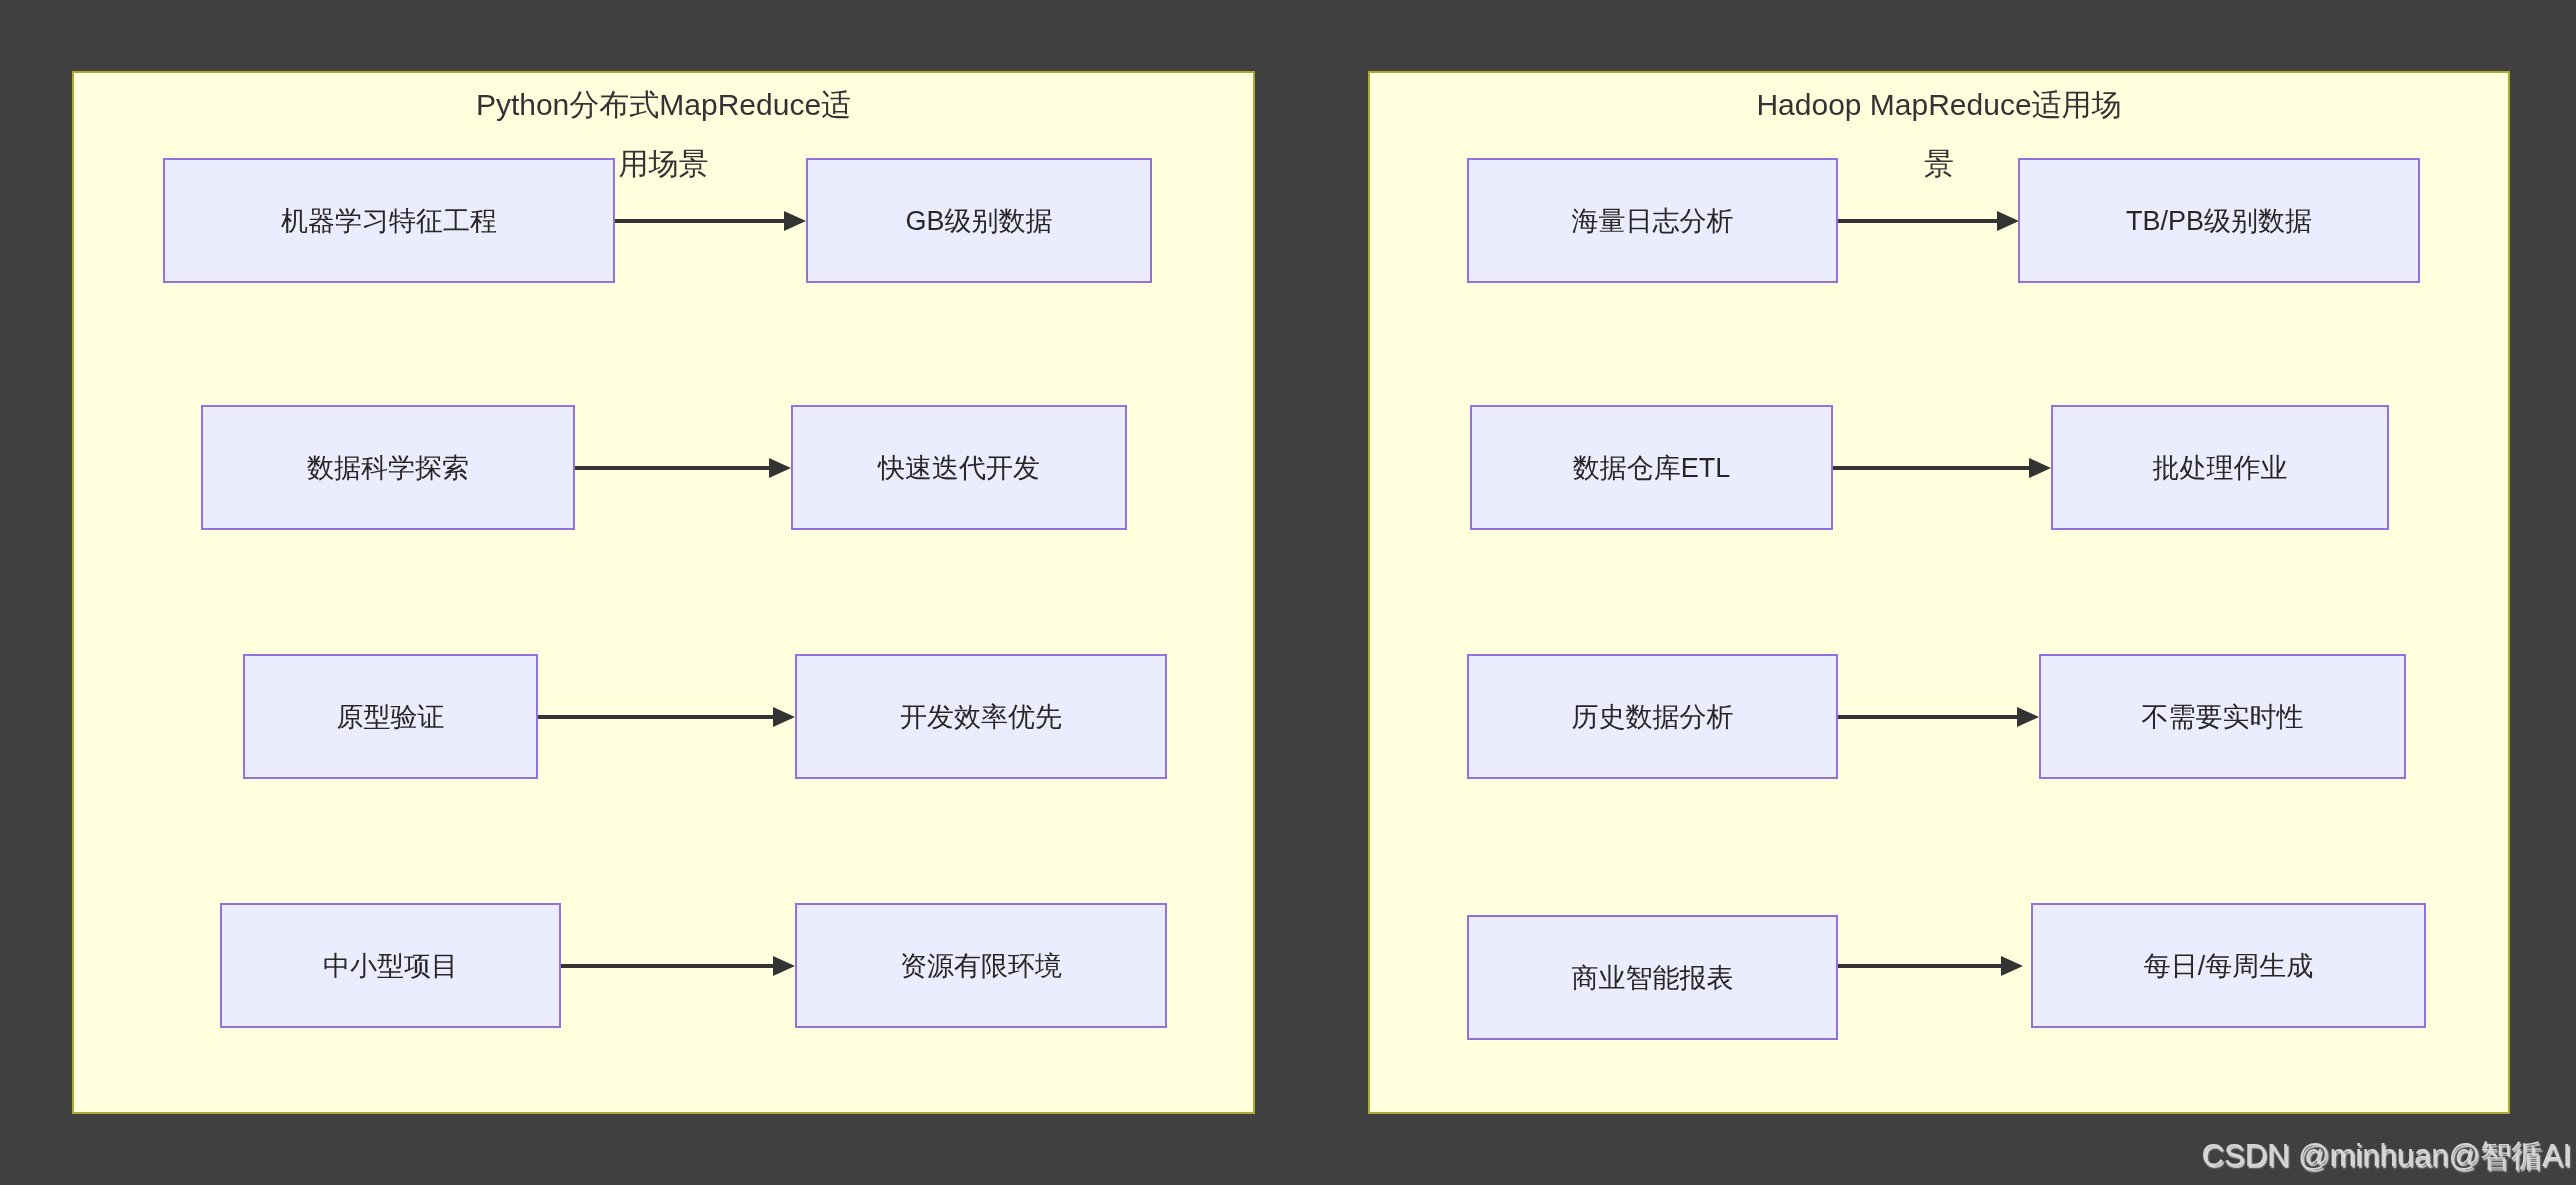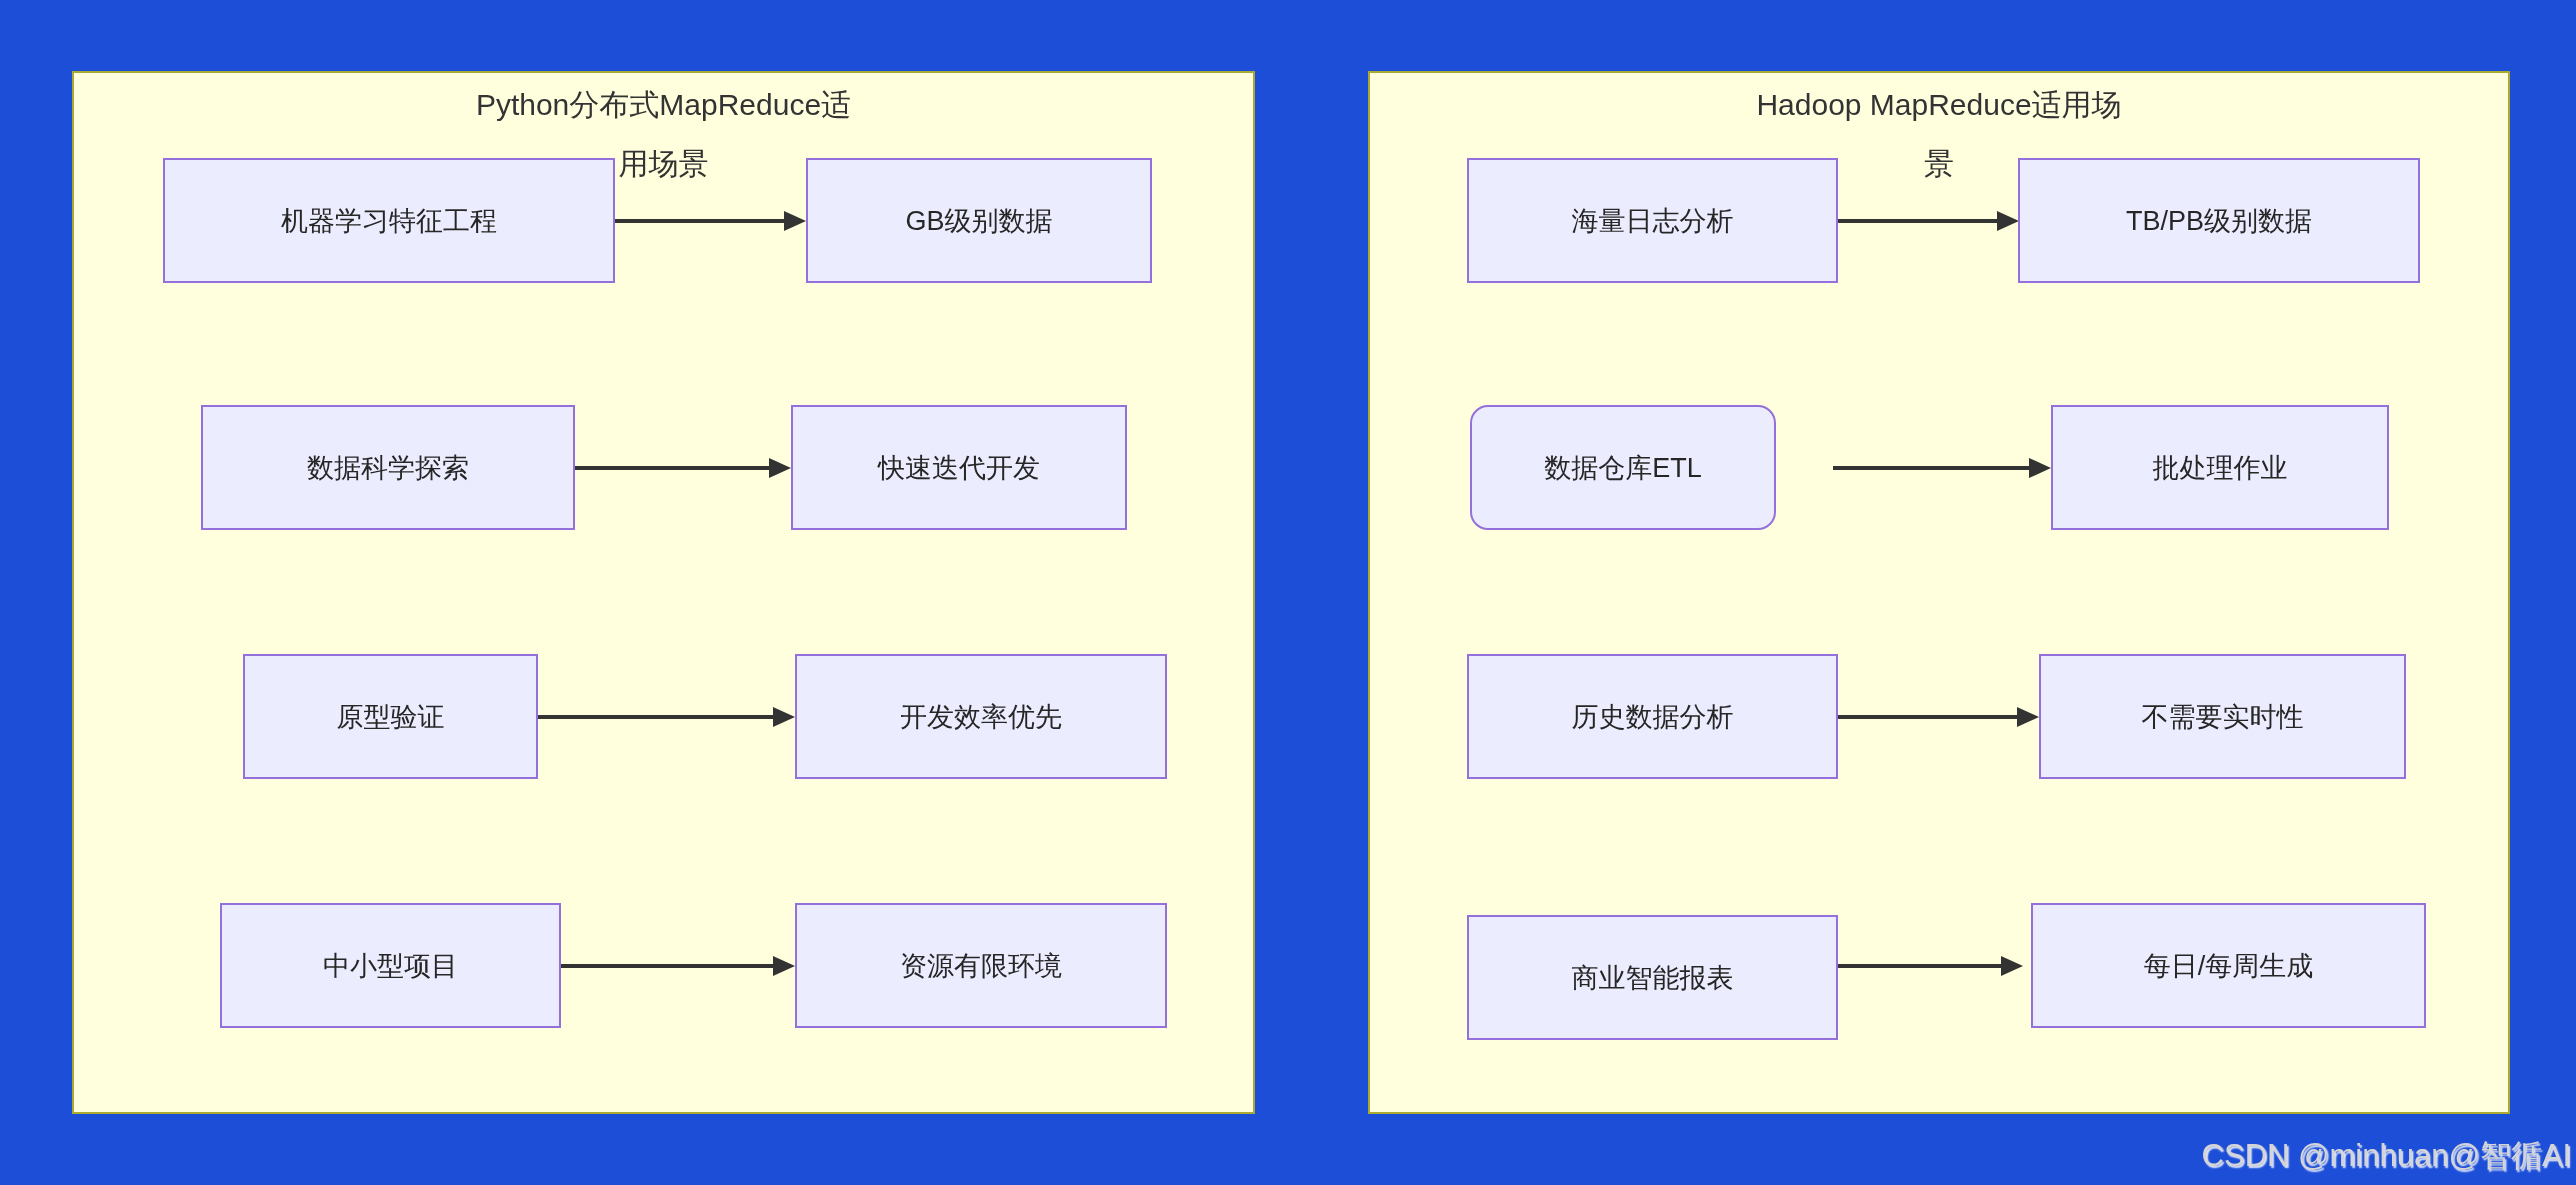--- a/index.html
+++ b/index.html
@@ -4,21 +4,21 @@
 <style>
   html, body { margin: 0; padding: 0; }
   body {
     font-family: "Liberation Sans", "DejaVu Sans", sans-serif;
     background: #ffffff;
   }
   .canvas {
     position: relative;
     width: 2576px;
     height: 1186px;
-    background: #1d4ed8;
+    background: #404040;
     overflow: hidden;
   }
   .panel {
     position: absolute;
     top: 71px;
     height: 1043px;
     background: #ffffde;
     border: 2.4px solid #aaaa33;
     box-sizing: border-box;
   }
@@ -140,21 +140,21 @@
       <span>海量日志分析</span>
     </div>
     <div class="edge" style="left:468px; top:148px; width:181px;">
       <i class="shaft"></i>
         <i class="head"></i>
     </div>
     <div class="node" style="left:648px; top:85px; width:402px;">
       <span>TB/PB级别数据</span>
     </div>
 
-    <div class="node" style="left:100px; top:332px; width:306px;border-radius:18px;">
+    <div class="node" style="left:100px; top:332px; width:363px;">
       <span>数据仓库ETL</span>
     </div>
     <div class="edge" style="left:463px; top:395px; width:218px;">
       <i class="shaft"></i>
         <i class="head"></i>
     </div>
     <div class="node" style="left:681px; top:332px; width:338px;">
       <span>批处理作业</span>
     </div>
 

